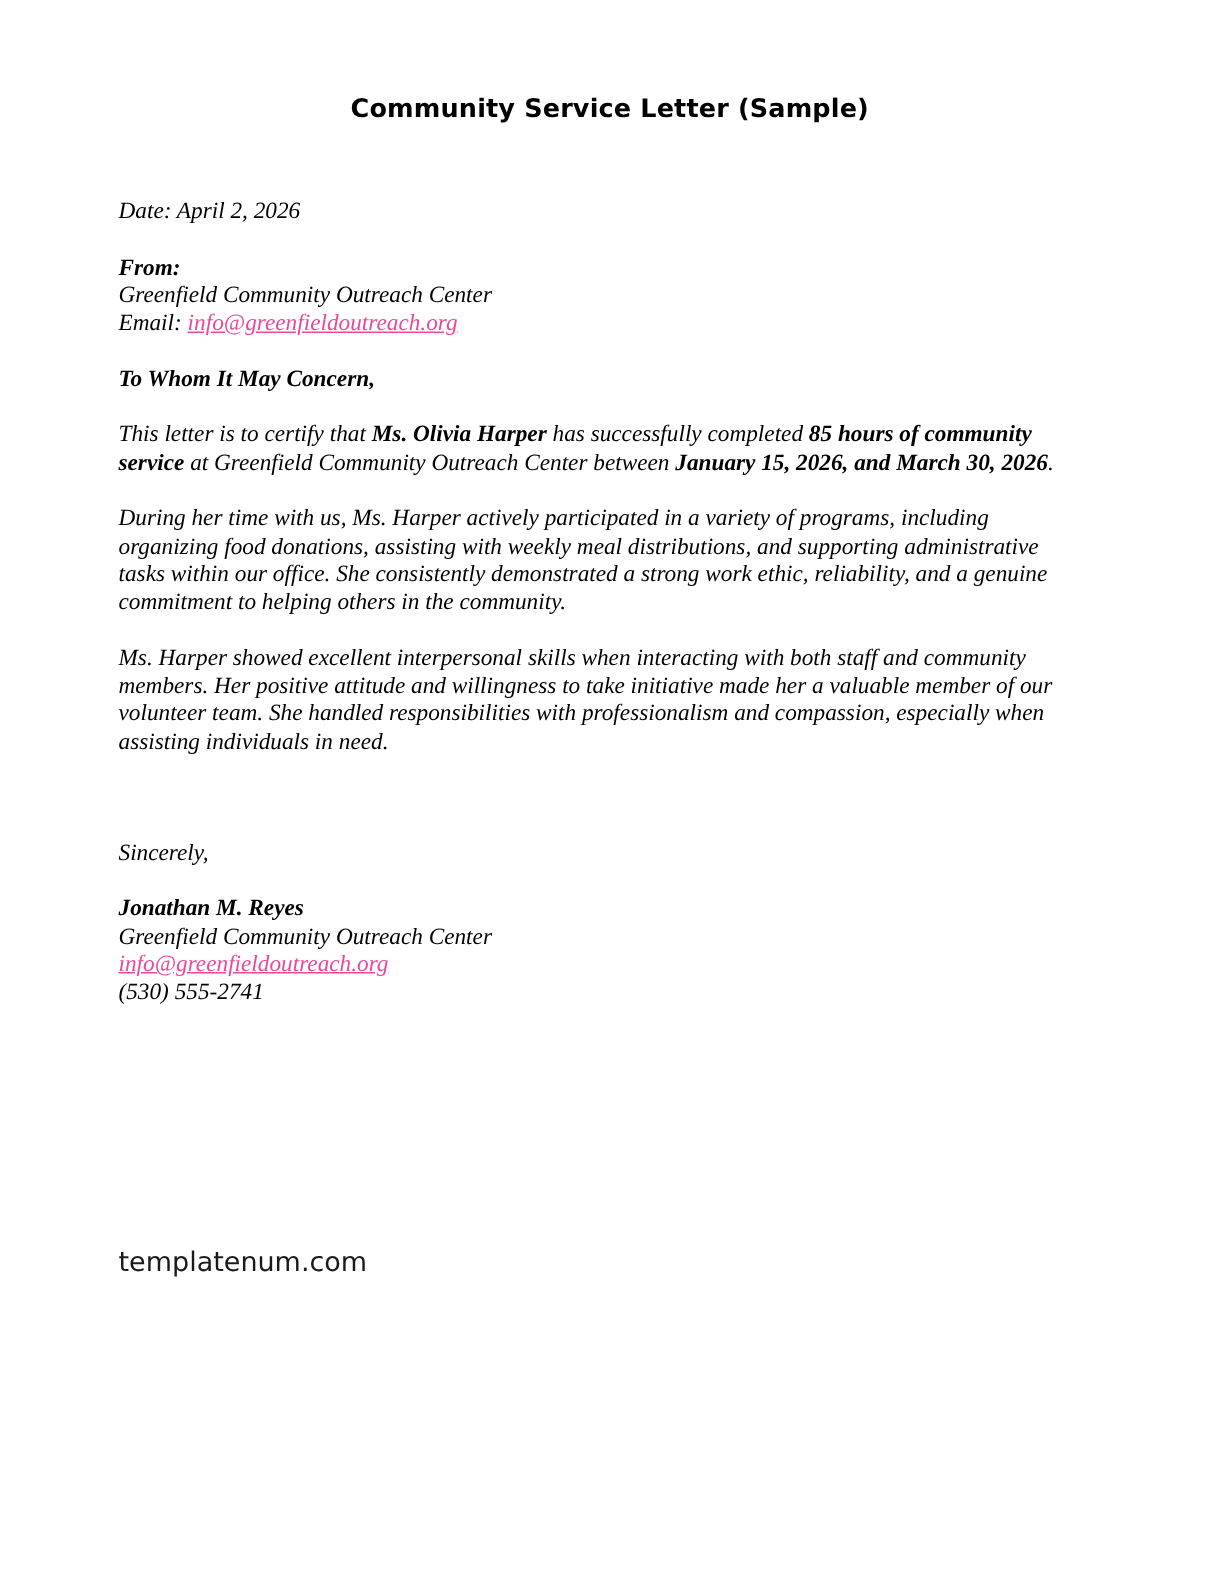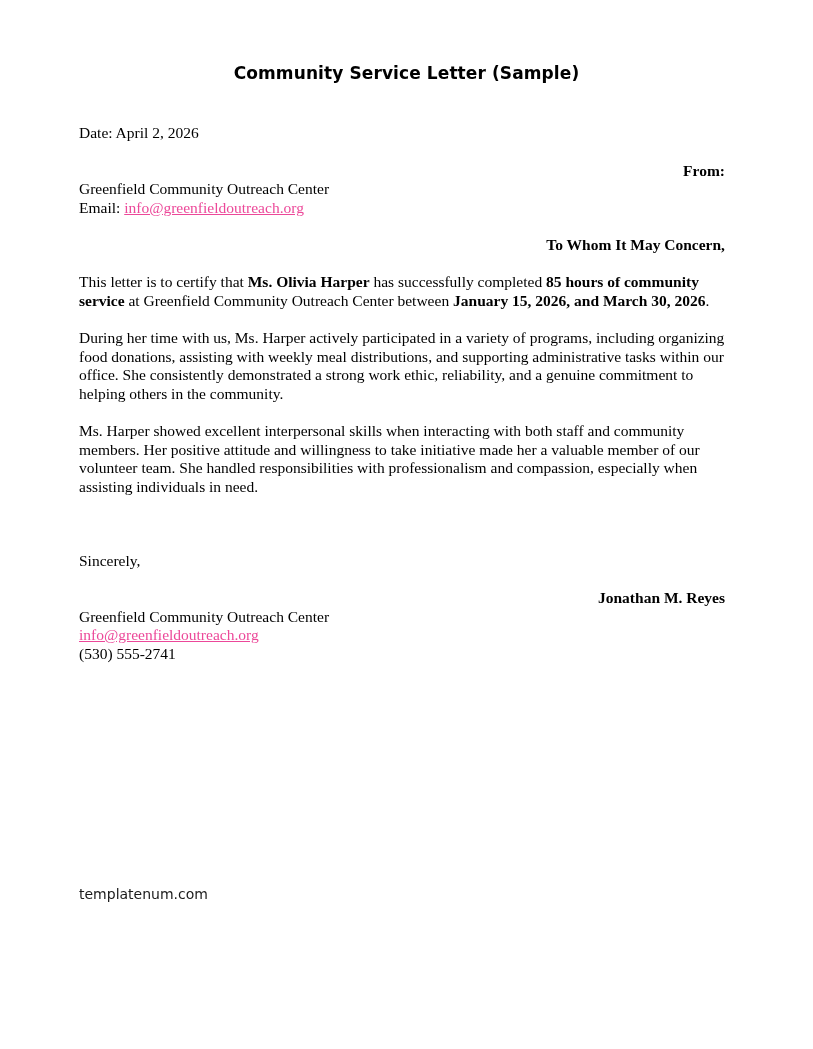--- a/index.html
+++ b/index.html
@@ -28,47 +28,47 @@
     width: 813px;
     text-align: center;
     font-family: "DejaVu Sans", "Liberation Sans", sans-serif;
     font-weight: bold;
     font-size: 17px;
     letter-spacing: 0.1px;
     color: #000000;
   }
   .body-wrap {
     position: absolute;
-    top: 124px;
+    top: 132px;
     left: 79px;
     width: 646px;
+    font-style: italic;
   }
   .blk {
     font-size: 15.5px;
     line-height: 18.6px;
     margin: 0;
     text-align: left;
   }
   .gap-sm { height: 18.5px; }
   .gap-md { height: 19px; }
   b, .b {
     font-weight: bold;
-    text-align: right;
   }
   .lnk {
     color: #ec4899;
     text-decoration: underline;
     cursor: pointer;
   }
   .footer-note {
     position: absolute;
-    top: 886px;
+    top: 834px;
     left: 79px;
     font-family: "DejaVu Sans", "Liberation Sans", sans-serif;
-    font-size: 14px;
+    font-size: 18px;
     color: #1a1a1a;
     line-height: 16px;
   }
   .line { display: block; }
 </style>
 </head>
 <body>
 
 <div class="page">
 

